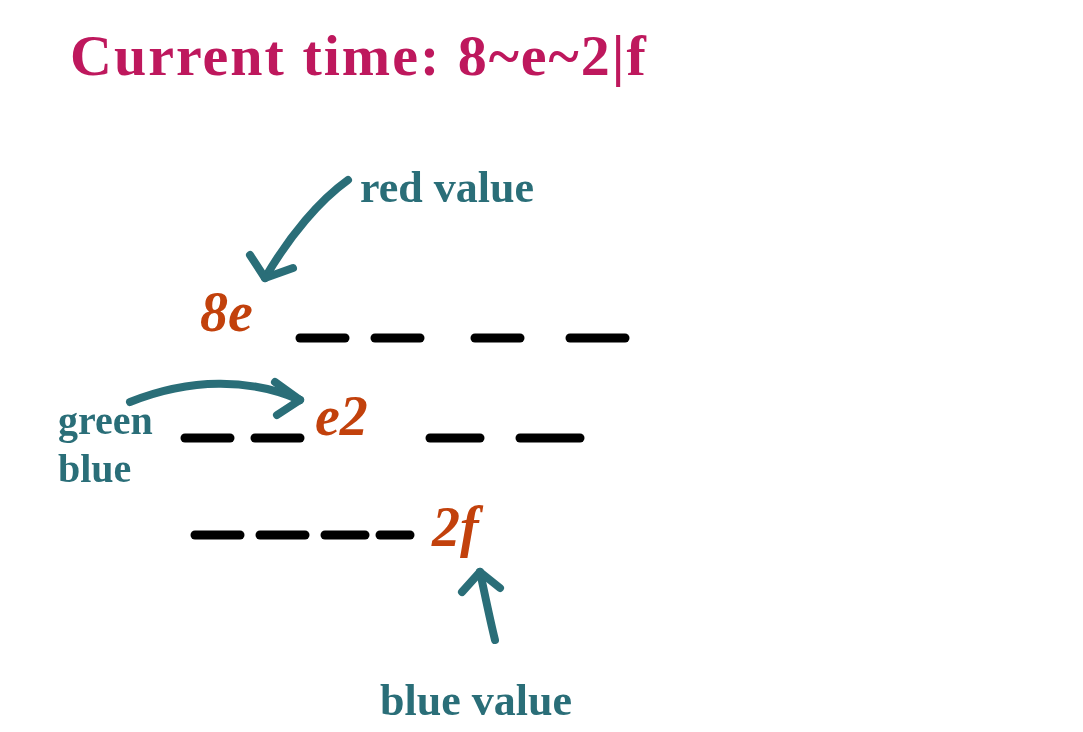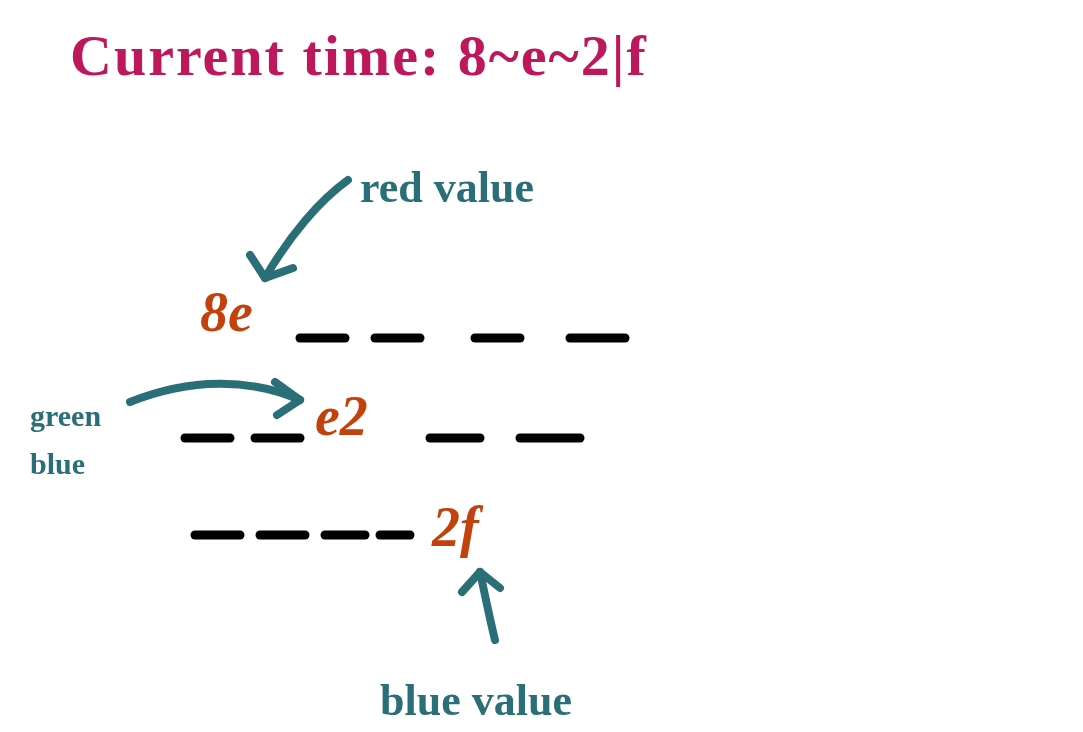--- a/index.html
+++ b/index.html
@@ -35,22 +35,23 @@
       position: absolute;
     }
     .title {
       font-size: 58px;
       letter-spacing: 2px;
     }
     .label {
       font-size: 44px;
     }
     .label-small {
-      font-size: 30px;
+      font-size: 40px;
       line-height: 1.05;
+      margin-left: 28px;
     }
     .hex {
       font-size: 56px;
       font-style: italic;
     }
   </style>
 </head>
 <body>
 
 <div class="handwritten-black title" style="top: 22px; left: 70px;">Current time: 8~e~2|f</div>

